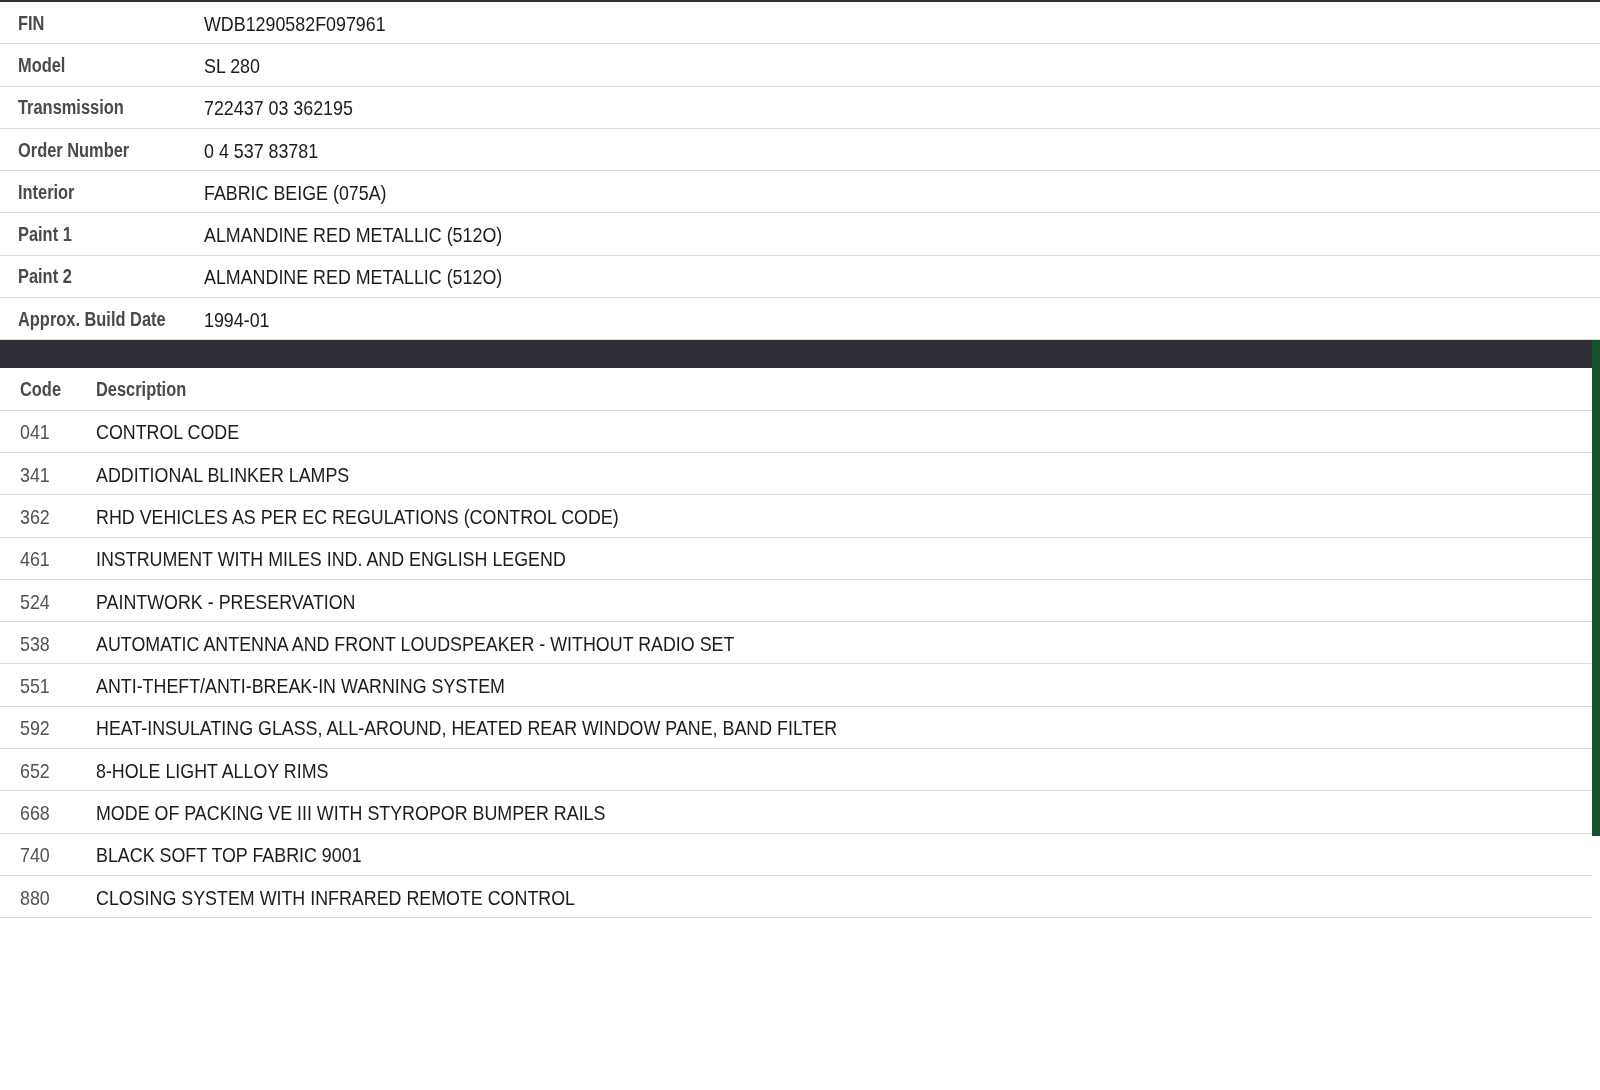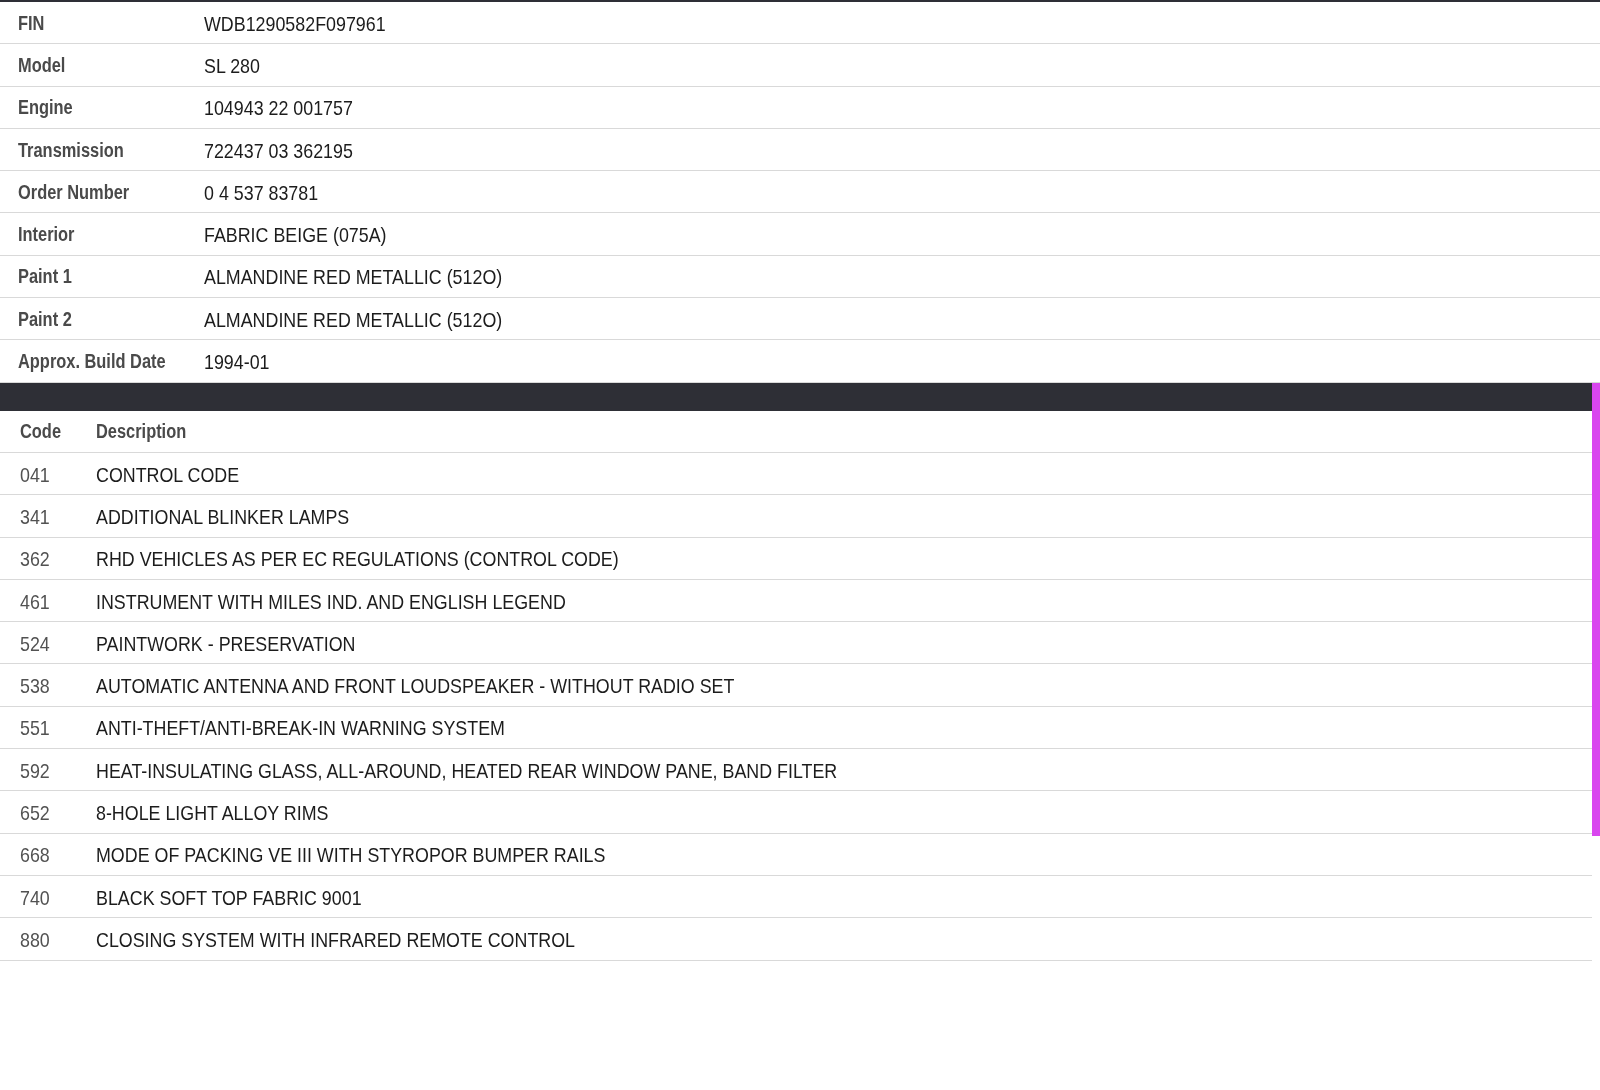--- a/index.html
+++ b/index.html
@@ -8,21 +8,21 @@
     background: #ffffff;
     width: 1600px;
     height: 1090px;
     overflow: hidden;
     font-family: "Liberation Sans", sans-serif;
   }
   .page {
     position: relative;
     width: 1600px;
     height: 836px;
-    background: #d946ef;
+    background: #14532d;
   }
   .top-border {
     height: 2px;
     background: #2e2f36;
   }
   
   .row {
     position: relative;
     height: 42.3px;
     box-sizing: border-box;
@@ -100,24 +100,20 @@
   <section class="info-table" id="info-table">
       <div class="row">
         <span class="t lbl">FIN</span>
         <span class="t val">WDB1290582F097961</span>
       </div>
       <div class="row">
         <span class="t lbl">Model</span>
         <span class="t val">SL 280</span>
       </div>
       <div class="row">
-        <span class="t lbl">Engine</span>
-        <span class="t val">104943 22 001757</span>
-      </div>
-      <div class="row">
         <span class="t lbl">Transmission</span>
         <span class="t val">722437 03 362195</span>
       </div>
       <div class="row">
         <span class="t lbl">Order Number</span>
         <span class="t val">0 4 537 83781</span>
       </div>
       <div class="row">
         <span class="t lbl">Interior</span>
         <span class="t val">FABRIC BEIGE (075A)</span>

